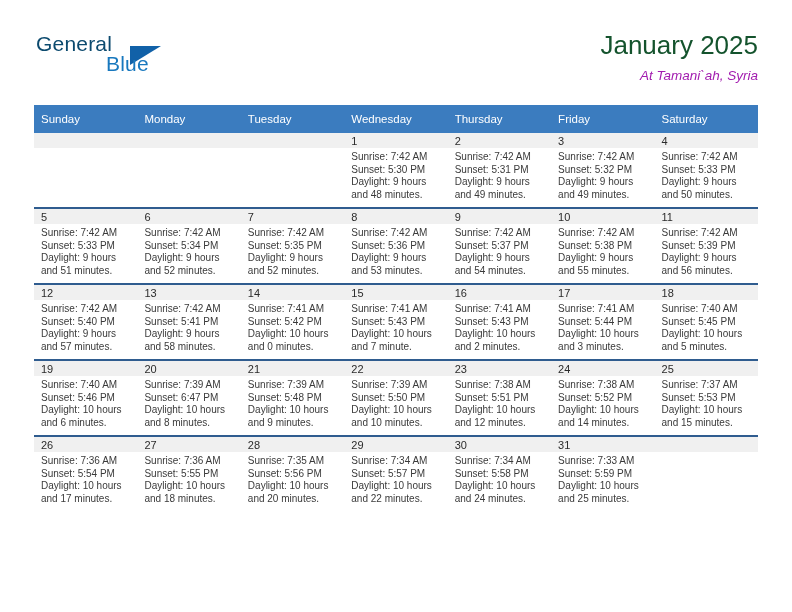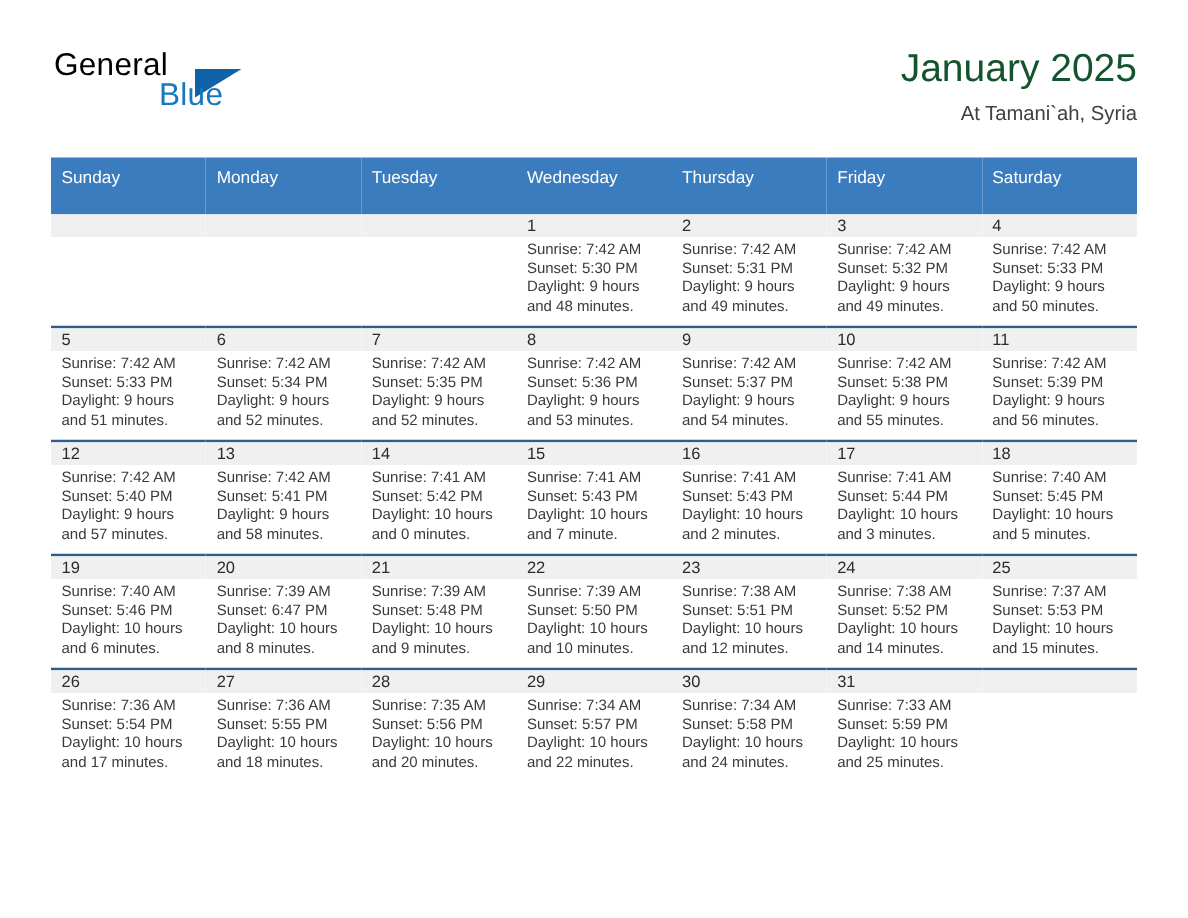--- a/index.html
+++ b/index.html
@@ -35,21 +35,21 @@
     top: 4px;
     width: 210px;
     height: 56px;
   }
   .brand-general {
     position: absolute;
     left: 2px;
     top: 0px;
     font-size: 21px;
     letter-spacing: 0.2px;
-    color: #000000;
+    color: #0c4a6e;
     font-family: "Liberation Sans", sans-serif;
   }
   .brand-blue {
     position: absolute;
     left: 72px;
     top: 20px;
     font-size: 21px;
     letter-spacing: 0.2px;
     color: #1878be;
     font-family: "Liberation Sans", sans-serif;
@@ -70,42 +70,43 @@
     text-align: right;
   }
   .cal-title {
     font-size: 26px;
     color: #14532d;
     line-height: 34px;
     white-space: nowrap;
   }
   .cal-subtitle {
     font-size: 13.5px;
-    color: #404040;
+    color: #a21caf;
     line-height: 20px;
     margin-top: 4px;
     white-space: nowrap;
+    font-style: italic;
   }
 
   
   .calendar {
     position: absolute;
     left: 34px;
     top: 105px;
     width: 724px;
     border-collapse: collapse;
     table-layout: fixed;
   }
   .calendar th {
     background: #3b7cbf;
     color: #ffffff;
     font-size: 11.5px;
     font-weight: normal;
     text-align: left;
-    padding: 5px 0 15px 7px;
+    padding: 5px 0 5px 7px;
     height: 18px;
     border: none;
   }
   .calendar td {
     width: 103.4px;
     vertical-align: top;
     padding: 0;
     border: none;
     border-top: 2px solid #2f5c8f;
     height: 74px;

